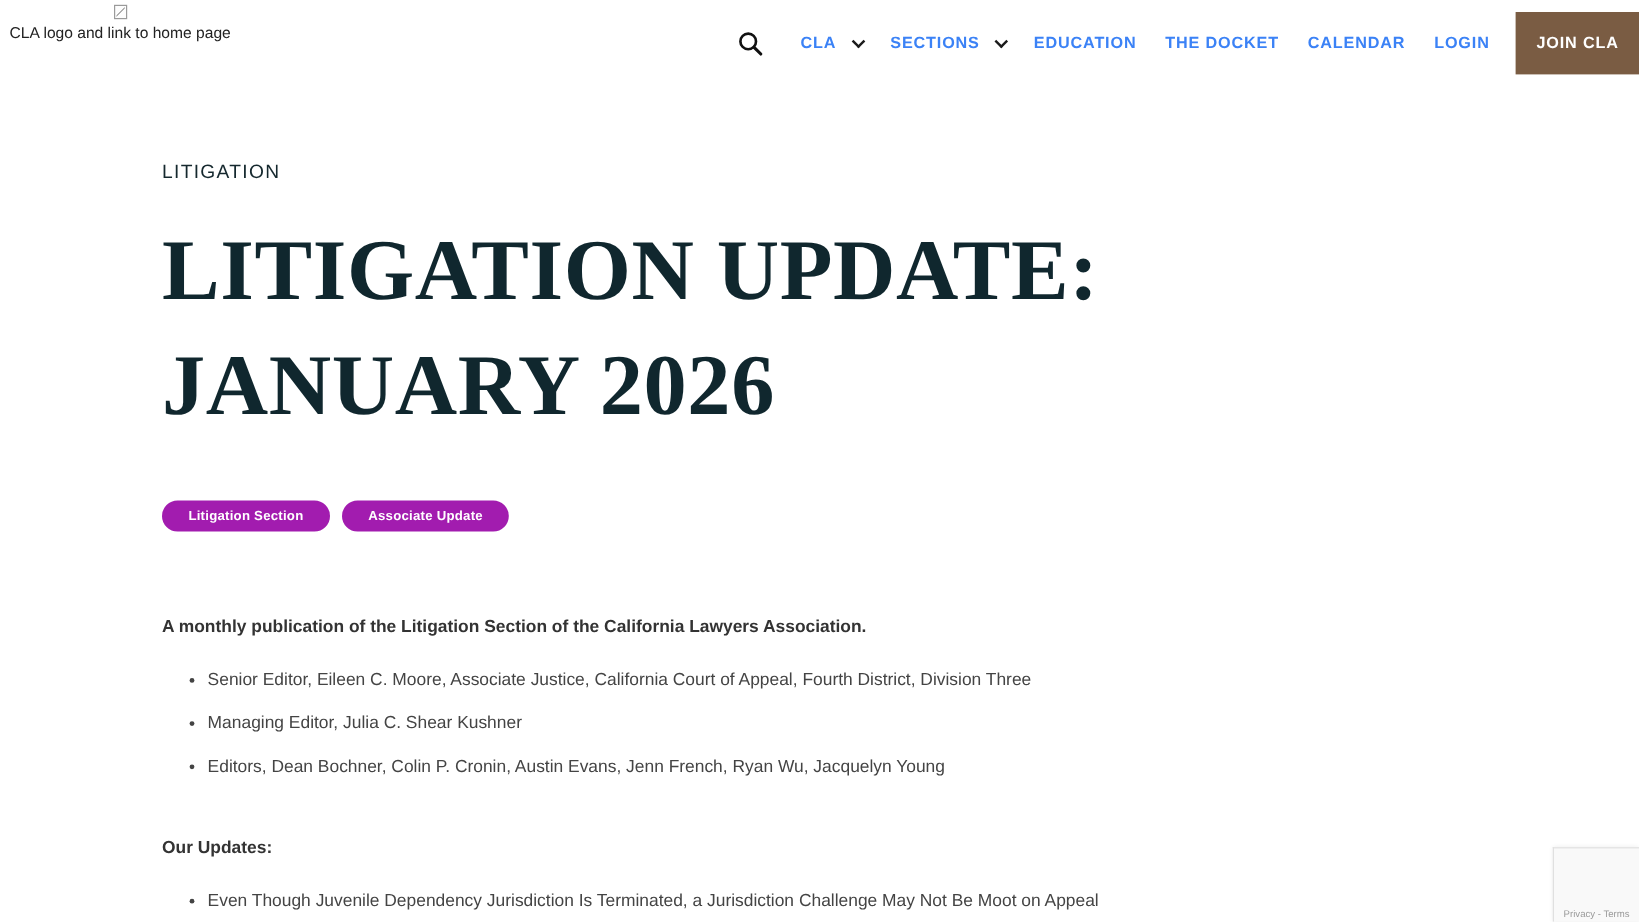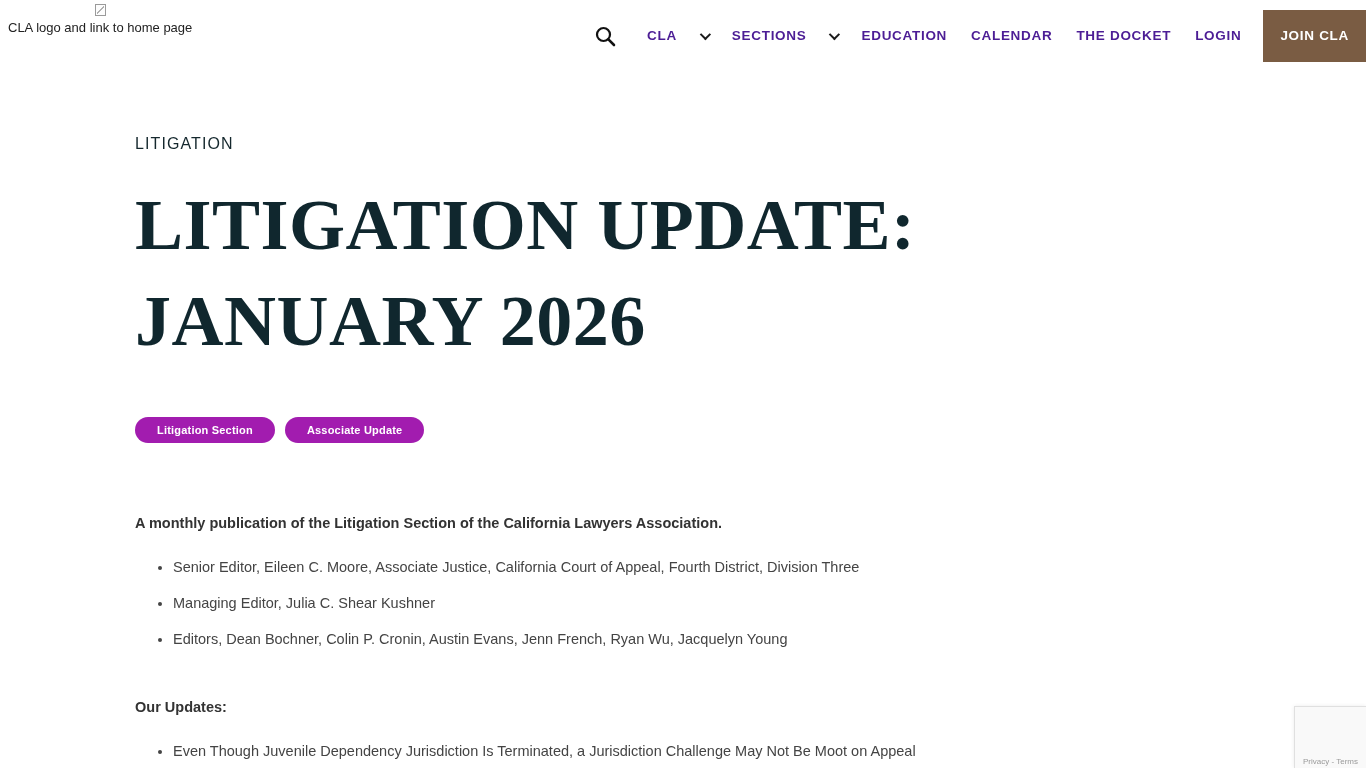--- a/index.html
+++ b/index.html
@@ -60,26 +60,26 @@
   }
   .nav-search {
     margin-right: 18px;
     display: flex;
     align-items: center;
     cursor: pointer;
   }
   .nav-item {
     display: flex;
     align-items: center;
-    gap: 23px;
+    gap: 13px;
     padding: 0 12px;
     font-size: 13.5px;
     font-weight: bold;
     letter-spacing: 0.7px;
-    color: #4c1d95;
+    color: #3b82f6;
     text-decoration: none;
     height: 52px;
     line-height: 52px;
     white-space: nowrap;
     cursor: pointer;
   }
   .chev {
     display: inline-block;
     width: 8px;
     height: 8px;
@@ -226,25 +226,25 @@
     <a class="nav-item" href="#">
       <span>SECTIONS</span>
       <i class="chev"></i>
     </a>
 
     <a class="nav-item" href="#">
       <span>EDUCATION</span>
     </a>
 
     <a class="nav-item" href="#">
+      <span>THE DOCKET</span>
+    </a>
+
+    <a class="nav-item" href="#">
       <span>CALENDAR</span>
-    </a>
-
-    <a class="nav-item" href="#">
-      <span>THE DOCKET</span>
     </a>
 
     <a class="nav-item" href="#">
       <span>LOGIN</span>
     </a>
 
     <a class="nav-cta" href="#">JOIN CLA</a>
   </div>
 </div>
 

